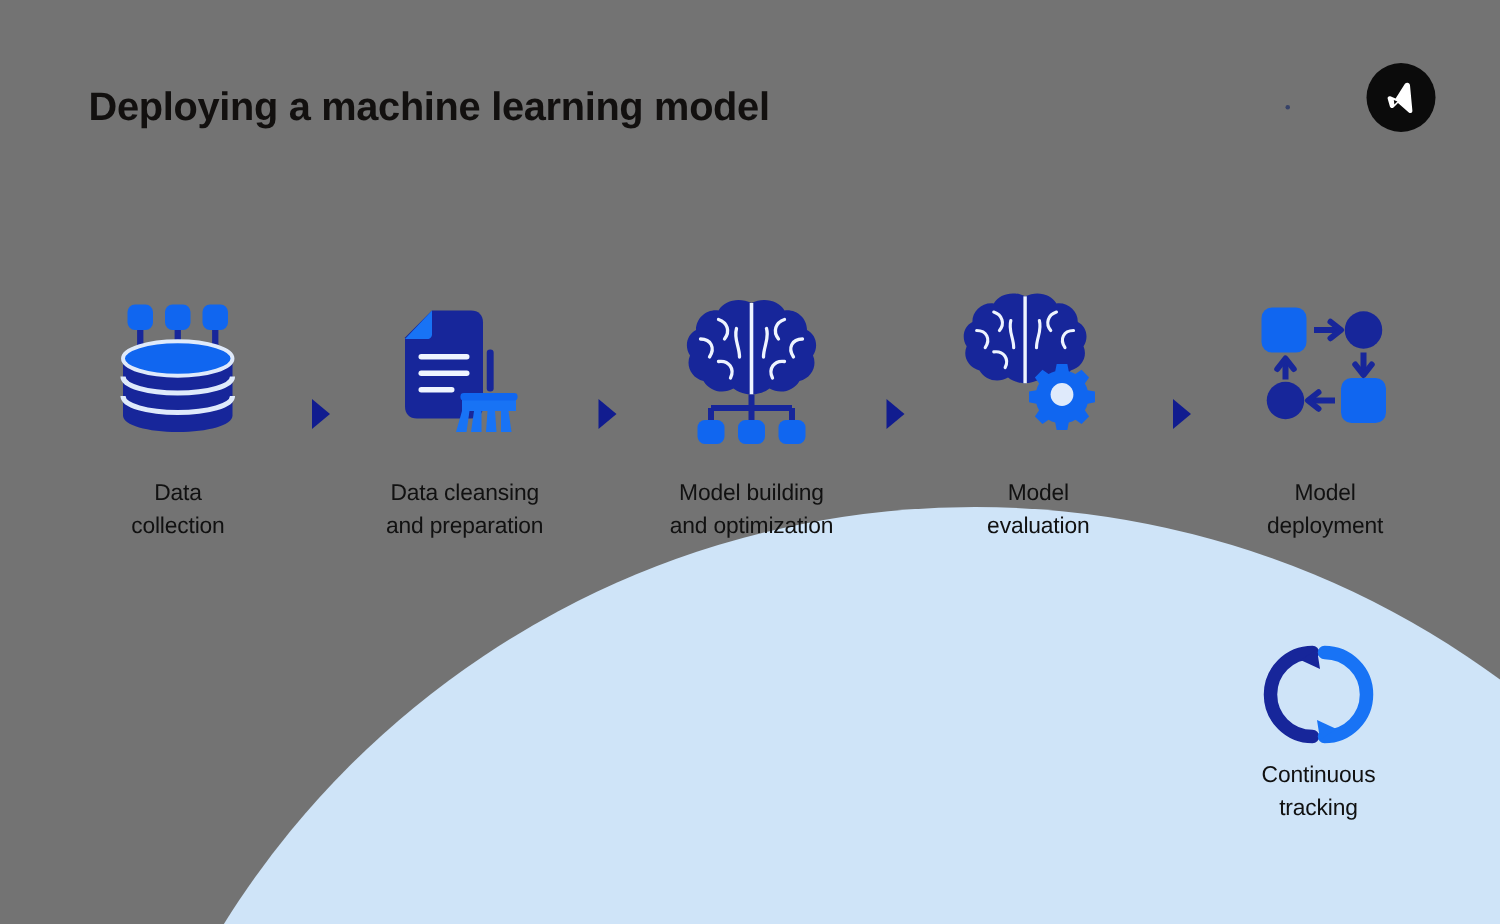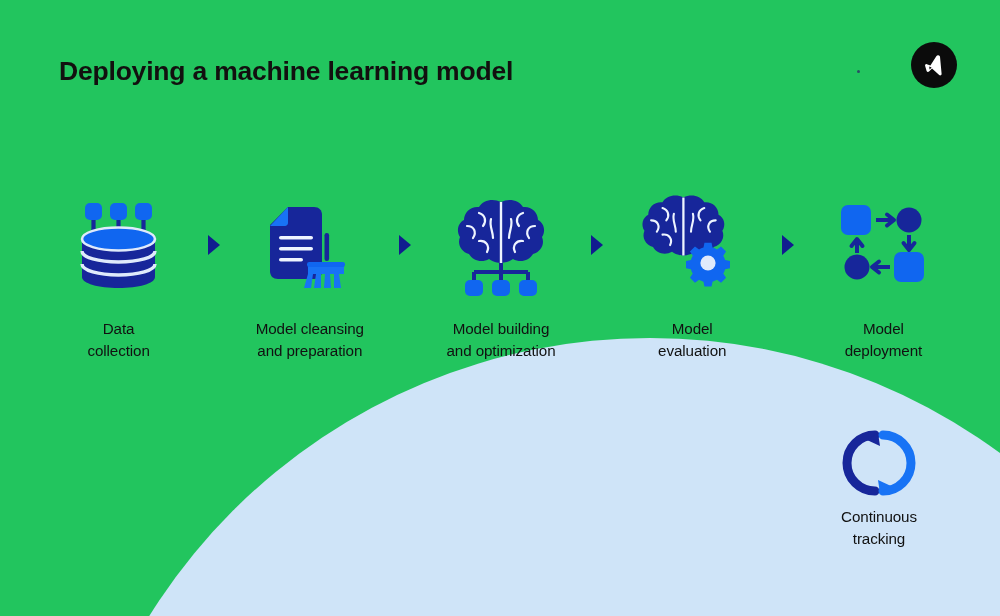--- a/index.html
+++ b/index.html
@@ -9,21 +9,21 @@
     background: #ffffff;
   }
   body {
     font-family: "Liberation Sans", "DejaVu Sans", sans-serif;
   }
 
   #canvas {
     position: relative;
     width: 1000px;
     height: 616px;
-    background: #22c55e;
+    background: #737373;
     overflow: hidden;
   }
 
   
   .deco-circle {
     position: absolute;
     left: 60px;
     top: 338px;
     width: 1180px;
     height: 1180px;
@@ -69,21 +69,21 @@
     opacity: .85;
   }
 
   
   .pipeline {
     position: absolute;
     left: 48px;
     top: 190px;
     width: 906px;
     display: flex;
-    align-items: flex-start;
+    align-items: center;
     justify-content: space-between;
     gap: 12px;
   }
 
   .step {
     width: 150px;
     display: flex;
     flex-direction: column;
     align-items: center;
   }
@@ -213,21 +213,21 @@
 
           <path d="M50 71 L86 71 L86 81 L50 81 Z" fill="#1873f5"></path>
           <rect x="49" y="69" width="38" height="5" rx="2.2" fill="#1066f0"></rect>
 
           <path d="M50 81 L46 95 L53 95 L55 81 Z" fill="#1873f5"></path>
           <path d="M58 81 L56 95 L63 95 L63 81 Z" fill="#1873f5"></path>
           <path d="M67 81 L66 95 L73 95 L72 81 Z" fill="#1873f5"></path>
           <path d="M76 81 L76 95 L83 95 L81 81 Z" fill="#1873f5"></path>
         </svg>
       </div>
-      <div class="step-label">Model cleansing
+      <div class="step-label">Data cleansing
 and preparation</div>
     </div>
 
     <div class="arrow">
       <svg width="16" height="22" viewBox="0 0 16 22">
           <path d="M2 1 L14 11 L2 21 Z" fill="#111c8f"></path>
         </svg>
     </div>
 
     <div class="step">

